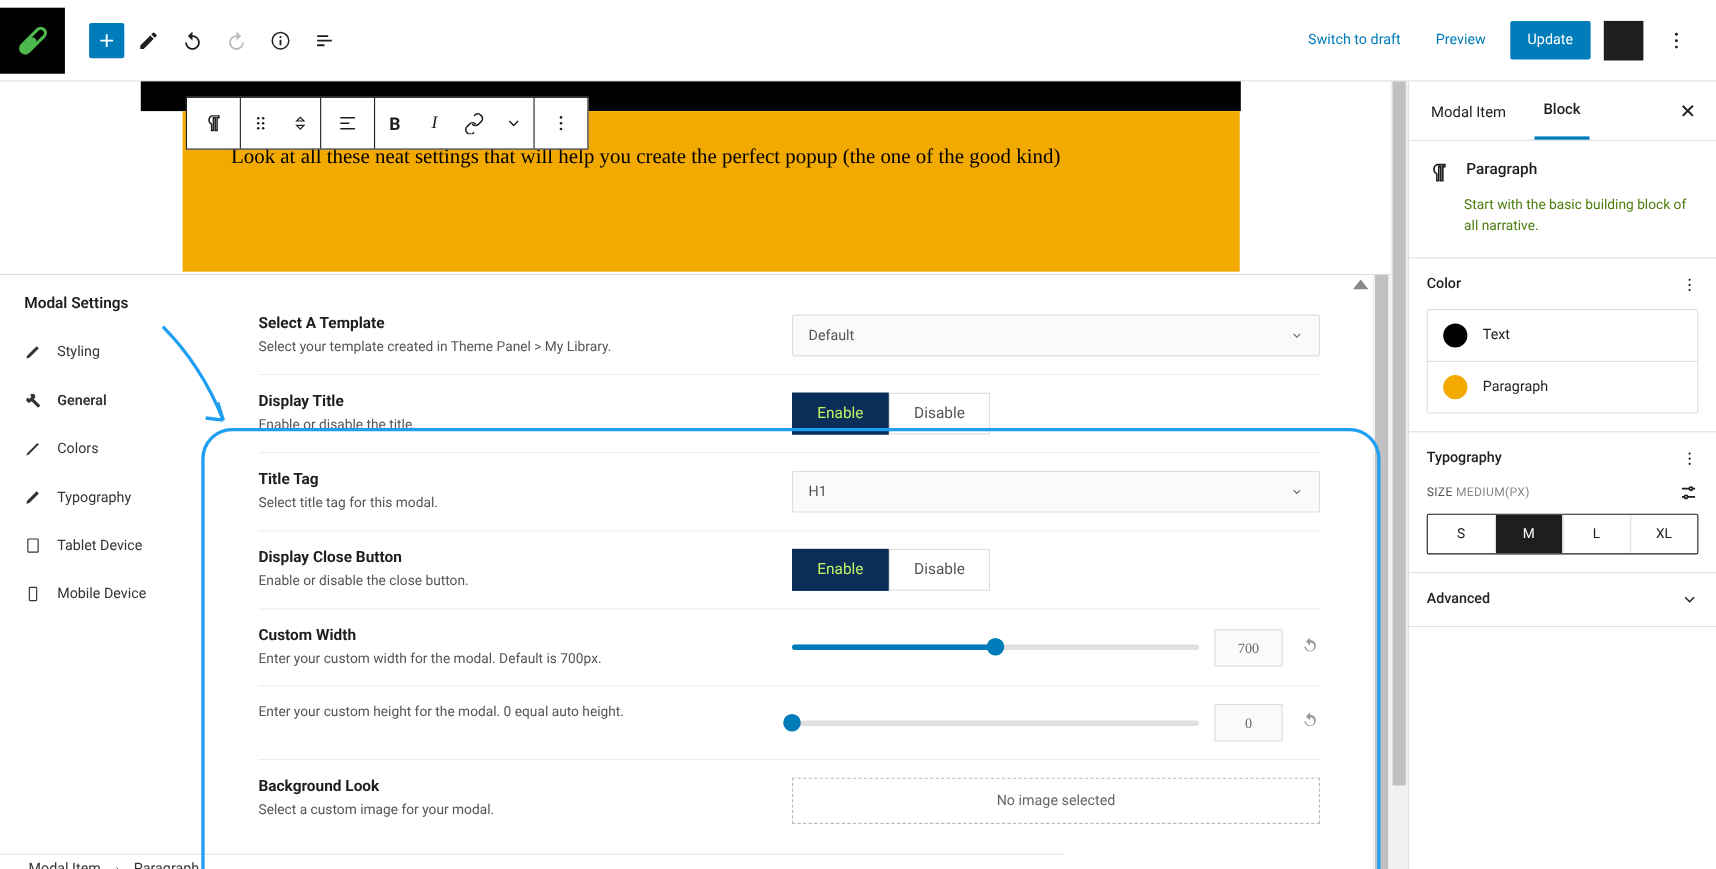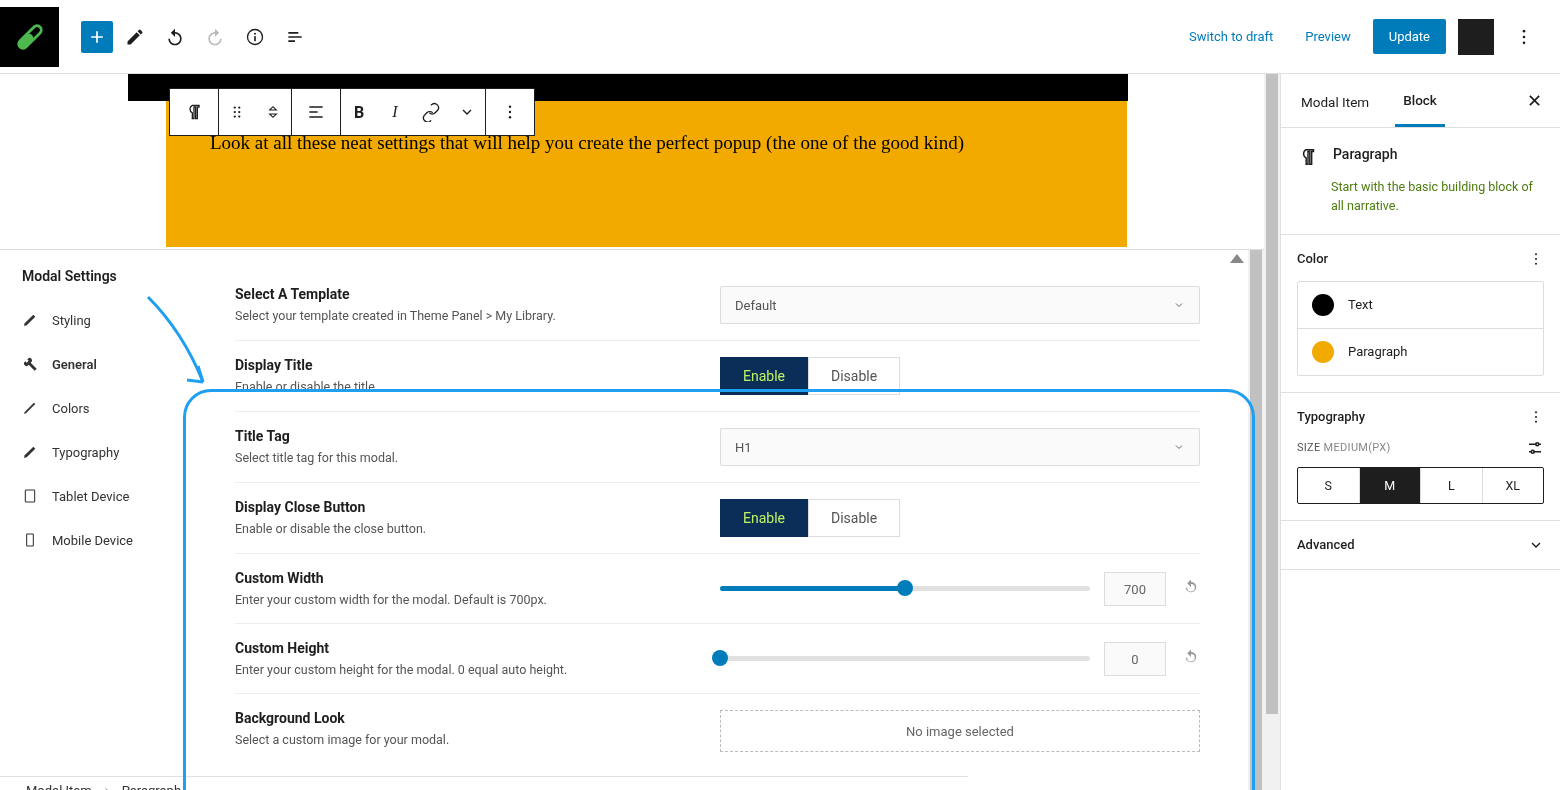--- a/index.html
+++ b/index.html
@@ -51,21 +51,21 @@
     .lab .t { font-weight:700; font-size:14px; margin-bottom:6px; }
     .lab .d { font-size:12.5px; color:#555; }
     .ctrl { flex:1; display:flex; align-items:center; }
     .sel { width:100%; height:38px; border:1px solid #ddd; border-radius:2px; padding:0 14px; display:flex; align-items:center; justify-content:space-between; background:#fafafa; color:#555; cursor:pointer; }
     .toggle { display:flex; }
     .toggle .opt { padding:10px 22px; border:1px solid #ddd; cursor:pointer; color:#555; font-size:14px; }
     .toggle .opt.on { background:#0b2e59; color:#bef264; border-color:#0b2e59; }
     .slider { flex:1; height:5px; background:#e0e0e0; border-radius:3px; position:relative; margin-right:14px; }
     .slider .fill { position:absolute; height:5px; background:#007cba; border-radius:3px; left:0; }
     .slider .knob { position:absolute; width:16px; height:16px; border-radius:50%; background:#007cba; top:-6px; margin-left:-8px; cursor:pointer; }
-    .sval { width:62px; height:34px; border:1px solid #ddd; background:#fafafa; text-align:center; line-height:34px; font-size:13px; color:#666; }
+    .sval { width:62px; height:34px; border:1px solid #ddd; background:#fafafa; text-align:center; line-height:34px; font-size:13px; color:#666;font-family:Liberation Serif, serif; }
     .reset { margin-left:16px; cursor:pointer; }
     .img-sel { width:100%; height:42px; border:1px dashed #bbb; display:flex; align-items:center; justify-content:center; color:#666; cursor:pointer; }
 
     .arrow-annotation { position:absolute; top:218px; left:138px; pointer-events:none; }
 
     .crumbs { height:28px; border-top:1px solid #e0e0e0; display:flex; align-items:center; padding:0 26px; font-size:13px; color:#333; gap:10px; position:absolute; bottom:0; left:0; right:296px; background:#fff; }
 
     
     .sb-tabs { display:flex; border-bottom:1px solid #e0e0e0; padding:0 12px; align-items:center; }
     .sb-tab { padding:18px 8px 16px; margin-right:18px; cursor:pointer; font-size:13.5px; }
@@ -332,21 +332,20 @@
               </div>
             <div class="sval">700</div>
             <div class="reset"><svg width="18" height="18" viewBox="0 0 24 24">
                   <path d="M12 5V2L7 7l5 5V8a5 5 0 11-5 5H5a7 7 0 107-8z" fill="#999"></path>
                 </svg></div>
           </div>
         </div>
 
         <div class="row">
           <div class="lab">
-              <div class="t">Custom Height</div>
               <div class="d">Enter your custom height for the modal. 0 equal auto height.</div>
             </div>
           <div class="ctrl">
             <div class="slider">
                 <div class="fill" style="width:0"></div>
                 <div class="knob" style="left:0"></div>
               </div>
             <div class="sval">0</div>
             <div class="reset"><svg width="18" height="18" viewBox="0 0 24 24">
                   <path d="M12 5V2L7 7l5 5V8a5 5 0 11-5 5H5a7 7 0 107-8z" fill="#999"></path>

